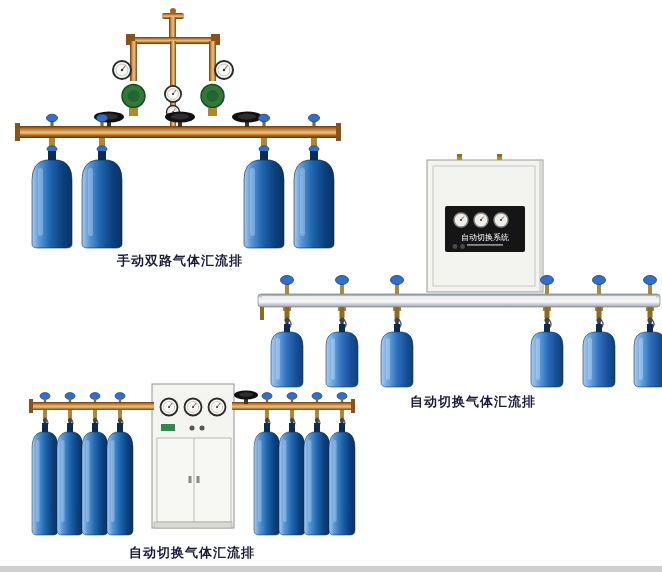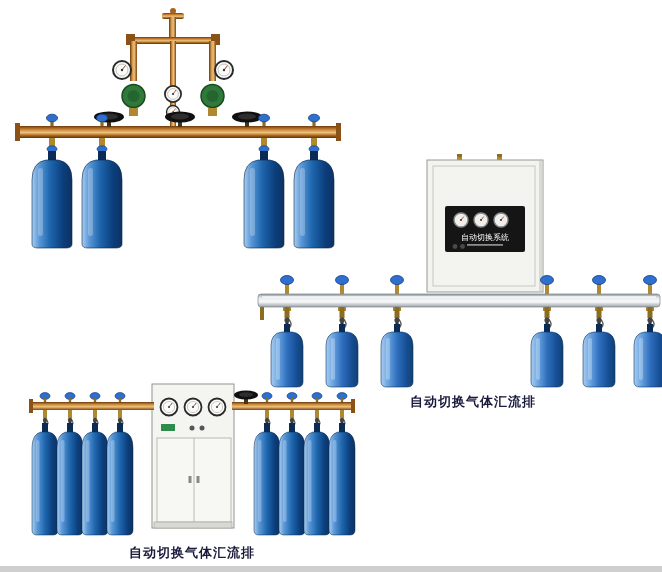--- a/index.html
+++ b/index.html
@@ -128,20 +128,21 @@
         <ellipse cx="252" cy="141" rx="5" ry="3.2" fill="#2f6fd0" stroke="#17407e" stroke-width="0.7"></ellipse>
         <use href="#bottle1" transform="translate(252,152)"></use>
       </g>
       <g>
         <use href="#knobBlue1" transform="translate(302,111)"></use>
         <rect x="299" y="130" width="6" height="10" fill="#b08830"></rect>
         <ellipse cx="302" cy="141" rx="5" ry="3.2" fill="#2f6fd0" stroke="#17407e" stroke-width="0.7"></ellipse>
         <use href="#bottle1" transform="translate(302,152)"></use>
       </g>
     </svg>
+    <figcaption>手动双路气体汇流排</figcaption>
   </figure>
 
   <figure id="fig-auto-right">
     <svg width="412" height="237" viewBox="0 0 412 237">
       <defs>
         <linearGradient id="cyl2" x1="0" y1="0" x2="1" y2="0">
           <stop offset="0" stop-color="#a9cdf2"></stop>
             <stop offset=".22" stop-color="#6aa4e0"></stop>
           <stop offset=".5" stop-color="#2f6fbe"></stop>
             <stop offset=".8" stop-color="#164e96"></stop>

